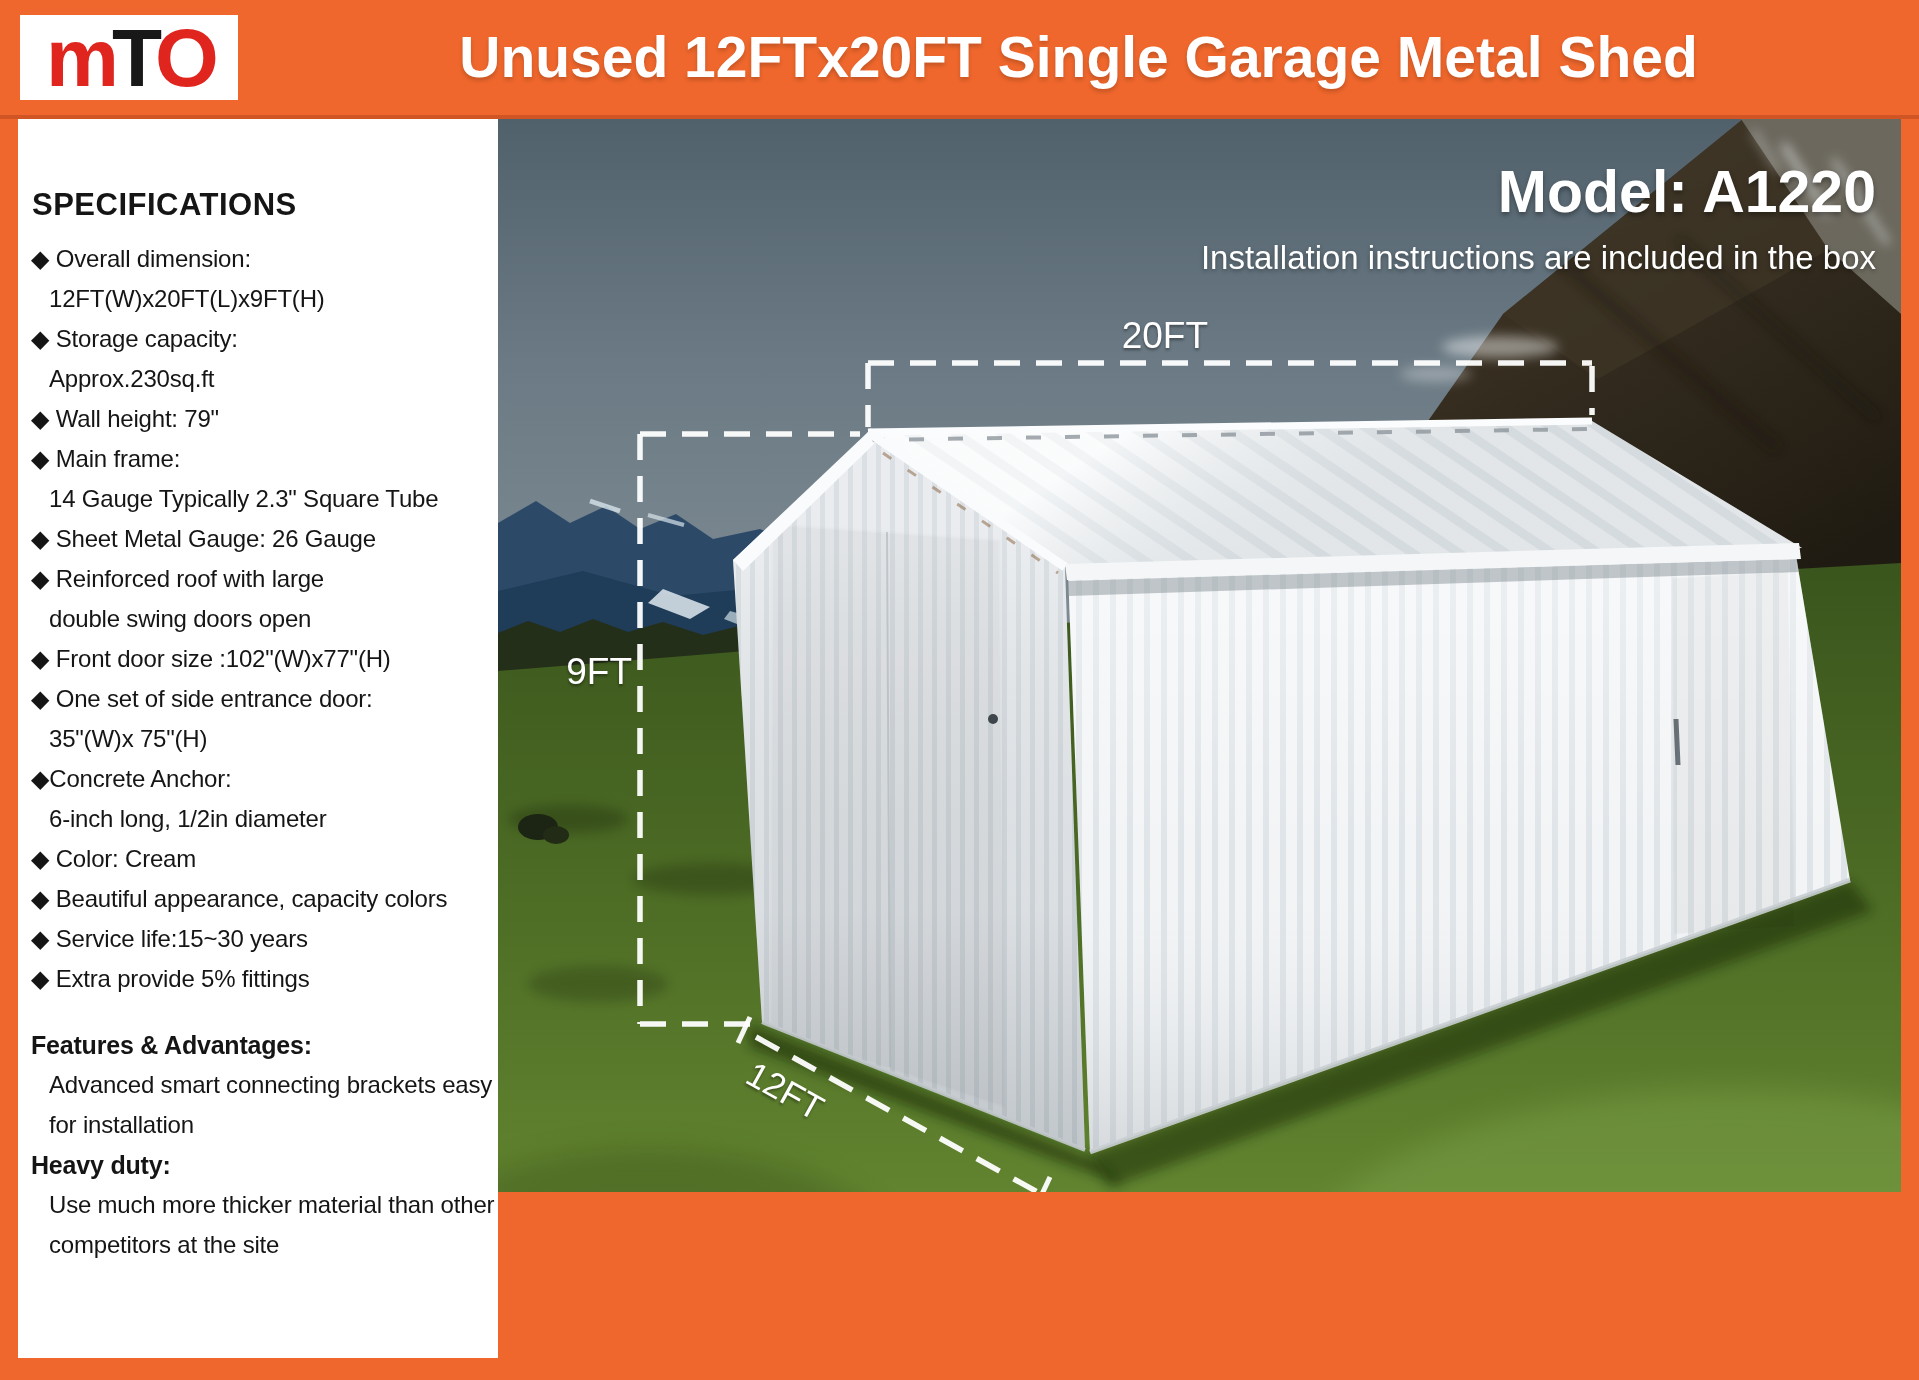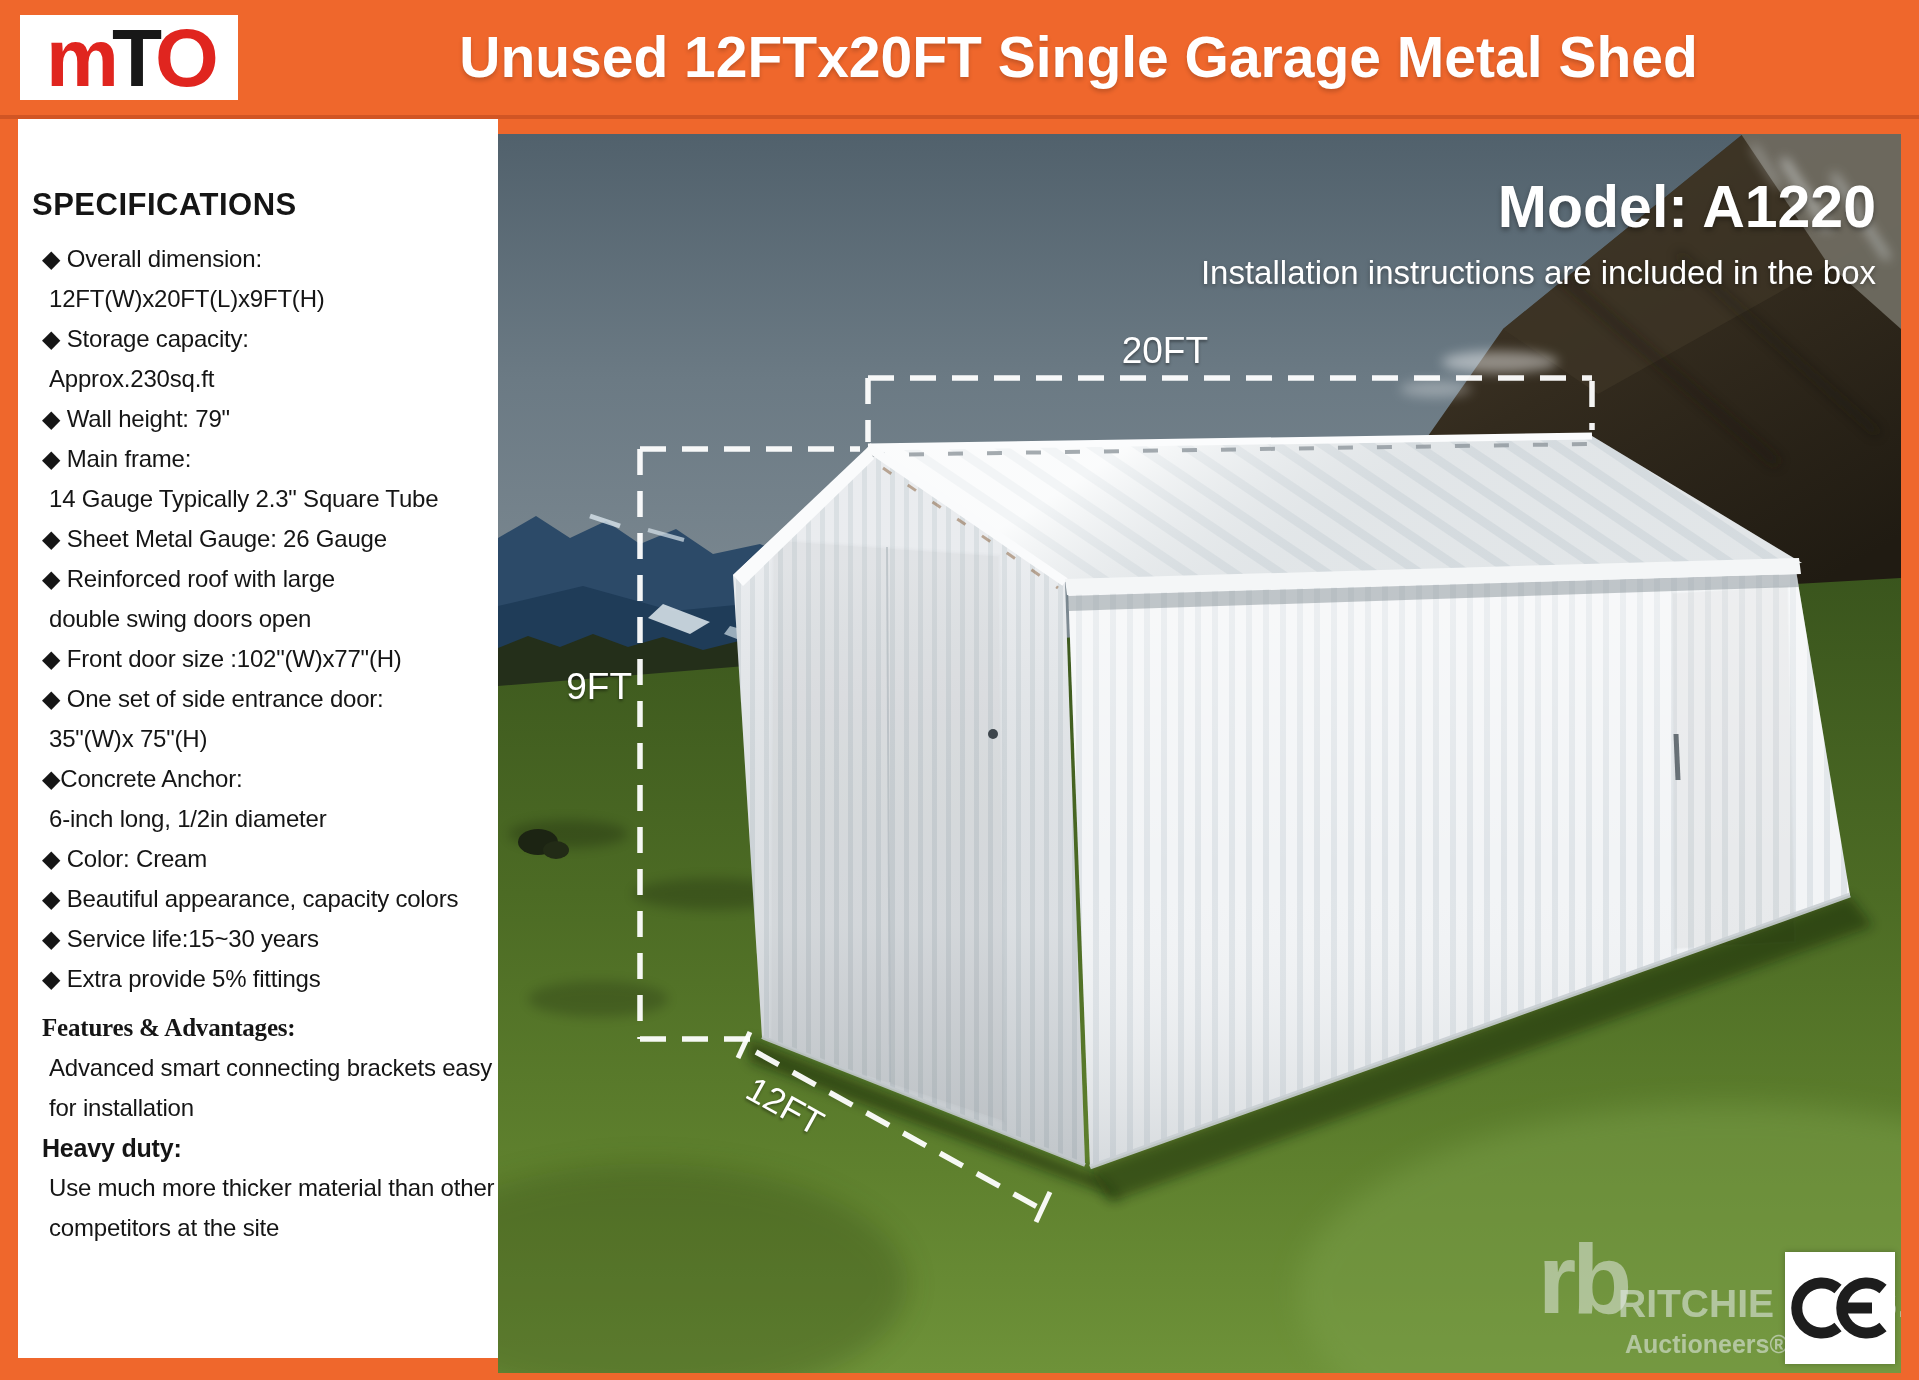--- a/index.html
+++ b/index.html
@@ -13,26 +13,26 @@
   .logo-box span{font-weight:700;font-size:82px;line-height:1;letter-spacing:-7px;}
   .lm{color:#e0251f;}
   .lt{color:#181818;}
   .lo{color:#e0251f;}
   .title{position:absolute;left:262px;right:24px;top:0;height:91px;line-height:114px;
          text-align:center;color:#fff;font-weight:700;font-size:57px;
          text-shadow:0 3px 4px rgba(0,0,0,.18);white-space:nowrap;}
   
   .spec-panel{position:absolute;left:18px;top:119px;width:480px;height:1239px;background:#fff;color:#151515;}
   .spec-heading{font-weight:700;font-size:31px;letter-spacing:.5px;padding:68px 0 16px 14px;}
-  .spec-line{font-size:24px;line-height:40px;padding-left:24px;white-space:nowrap;letter-spacing:-.2px;}
+  .spec-line{font-size:24px;line-height:40px;padding-left:13px;white-space:nowrap;letter-spacing:-.2px;}
   .spec-line.cont{padding-left:31px;}
   .spec-line.bold{font-weight:700;font-size:25px;}
-  .spec-line.gap{margin-top:9px;font-family:Liberation Serif, serif;}
+  .spec-line.gap{margin-top:26px;}
   
-  .photo{position:absolute;left:498px;top:119px;width:1403px;height:1239px;overflow:hidden;background:#6e7b84;margin-top:15px;}
+  .photo{position:absolute;left:498px;top:119px;width:1403px;height:1073px;overflow:hidden;background:#6e7b84;}
   .photo svg.scene{position:absolute;left:0;top:0;}
   .model-block{position:absolute;right:25px;top:40px;text-align:right;color:#fff;z-index:5;}
   .model-name{font-weight:700;font-size:59px;line-height:66px;text-shadow:0 3px 5px rgba(0,0,0,.35);}
   .model-sub{font-size:33px;line-height:38px;margin-top:14px;text-shadow:0 2px 4px rgba(0,0,0,.35);}
   .dim{position:absolute;color:#fff;font-size:37px;z-index:5;text-shadow:0 2px 3px rgba(0,0,0,.4);}
   .dim-20{left:570px;top:196px;width:140px;text-align:right;}
   .dim-9{left:18px;top:532px;width:116px;text-align:right;}
   .dim-12{left:222px;top:952px;width:130px;text-align:center;transform:rotate(29deg);font-size:35px;}
   .heavy{position:absolute;left:42px;top:1090px;color:#fff;font-weight:700;font-size:63px;z-index:5;
          text-shadow:0 3px 5px rgba(0,0,0,.3);}

